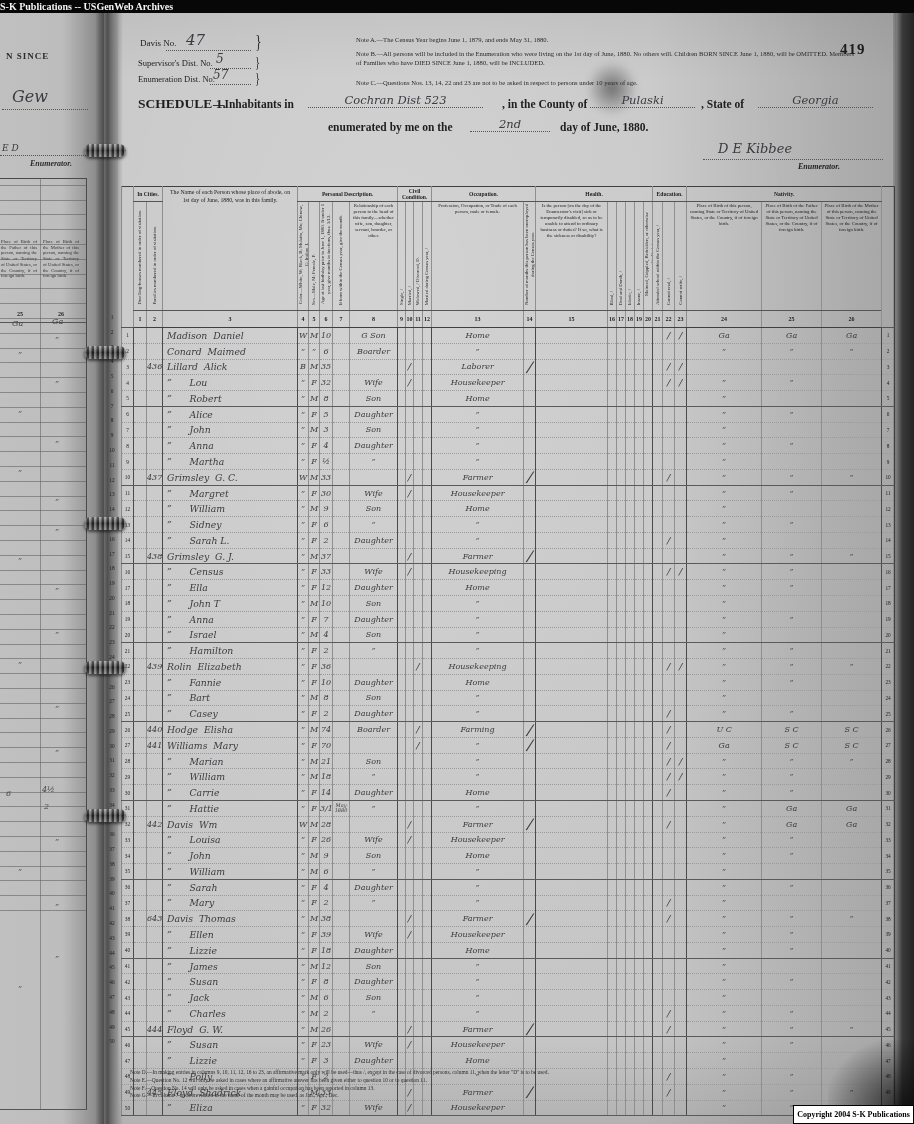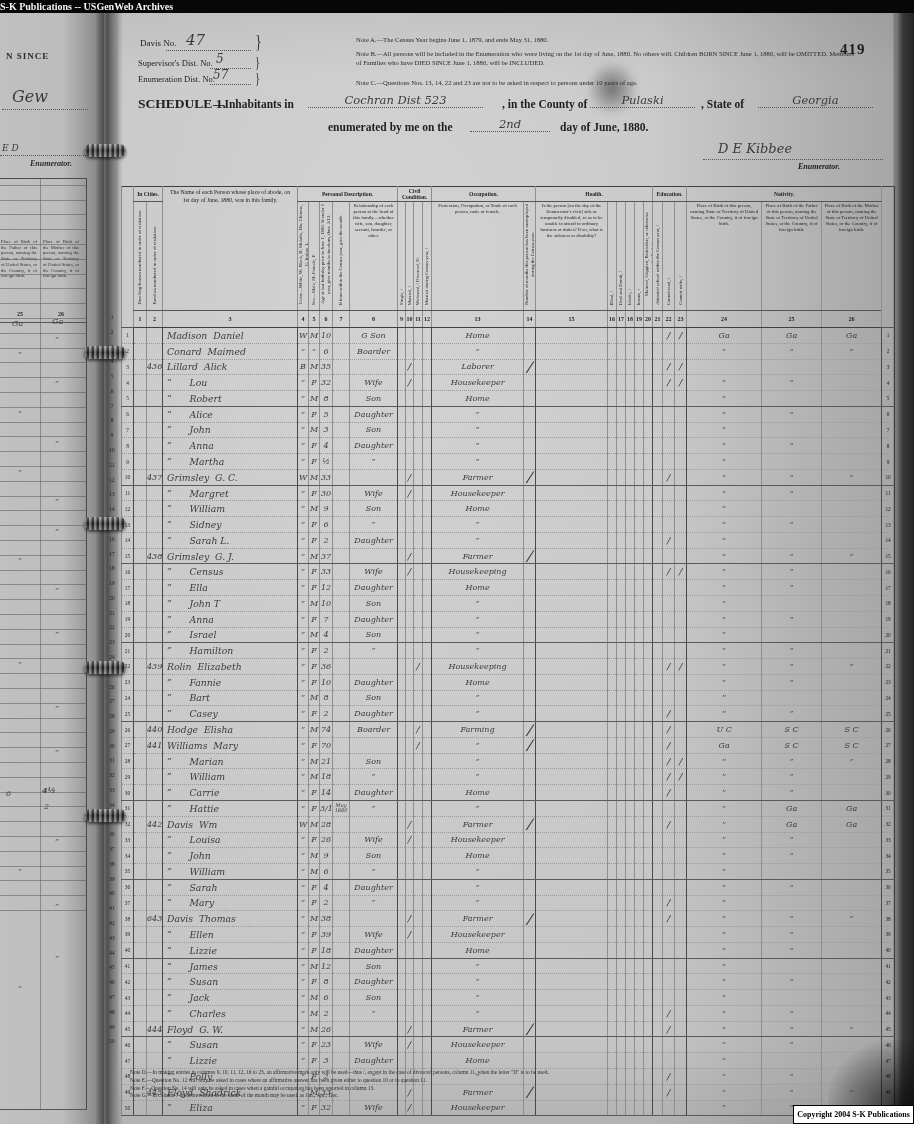--- a/index.html
+++ b/index.html
@@ -121,21 +121,21 @@
         <div class="pmark" style="left: 18px; top: 455px;">”</div>
         <div class="pmark" style="left: 55px; top: 484px;">”</div>
         <div class="pmark" style="left: 55px; top: 514px;">”</div>
         <div class="pmark" style="left: 18px; top: 543px;">”</div>
         <div class="pmark" style="left: 55px; top: 573px;">”</div>
         <div class="pmark" style="left: 55px; top: 617px;">”</div>
         <div class="pmark" style="left: 18px; top: 647px;">”</div>
         <div class="pmark" style="left: 55px; top: 691px;">”</div>
         <div class="pmark" style="left: 55px; top: 735px;">”</div>
         <div class="pmark" style="left: 6px; top: 776px;">6</div>
-        <div class="pmark" style="left: 42px; top: 772px; font-weight: bold;">4½</div>
+        <div class="pmark" style="left: 42px; top: 772px;">4½</div>
         <div class="pmark" style="left: 44px; top: 789px;">2</div>
         <div class="pmark" style="left: 55px; top: 824px;">”</div>
         <div class="pmark" style="left: 18px; top: 854px;">”</div>
         <div class="pmark" style="left: 55px; top: 889px;">”</div>
         <div class="pmark" style="left: 55px; top: 941px;">”</div>
         <div class="pmark" style="left: 18px; top: 971px;">”</div>
       </div>
   </div>
   <div id="prev-linenos">1
 2

